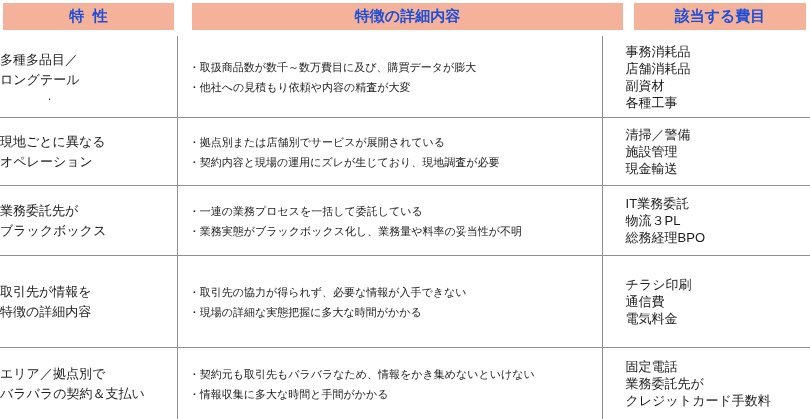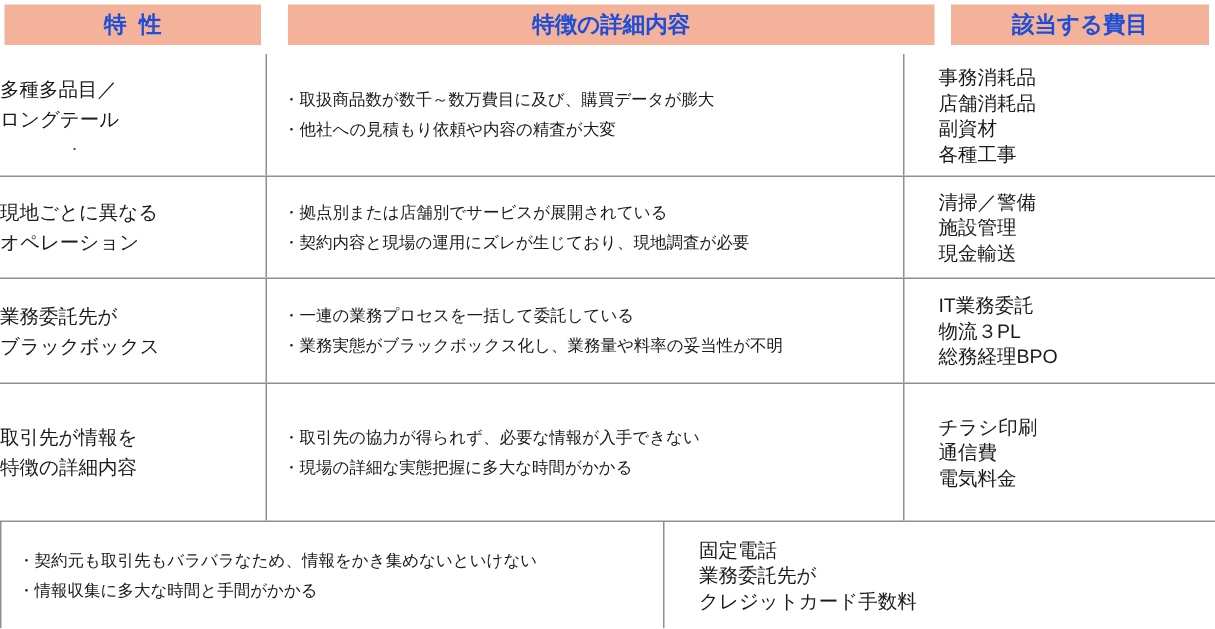--- a/index.html
+++ b/index.html
@@ -119,20 +119,24 @@
           <div class="line">・現場の詳細な実態把握に多大な時間がかかる</div>
         </div>
     <div class="cell c3">
           <div class="line">チラシ印刷</div>
           <div class="line">通信費</div>
           <div class="line">電気料金</div>
         </div>
   </div>
 
   <div class="row">
+    <div class="cell c1">
+          <div class="line">エリア／拠点別で</div>
+          <div class="line">バラバラの契約＆支払い</div>
+        </div>
     <div class="cell c2">
           <div class="line">・契約元も取引先もバラバラなため、情報をかき集めないといけない</div>
           <div class="line">・情報収集に多大な時間と手間がかかる</div>
         </div>
     <div class="cell c3">
           <div class="line">固定電話</div>
           <div class="line">業務委託先が</div>
           <div class="line">クレジットカード手数料</div>
         </div>
   </div>

